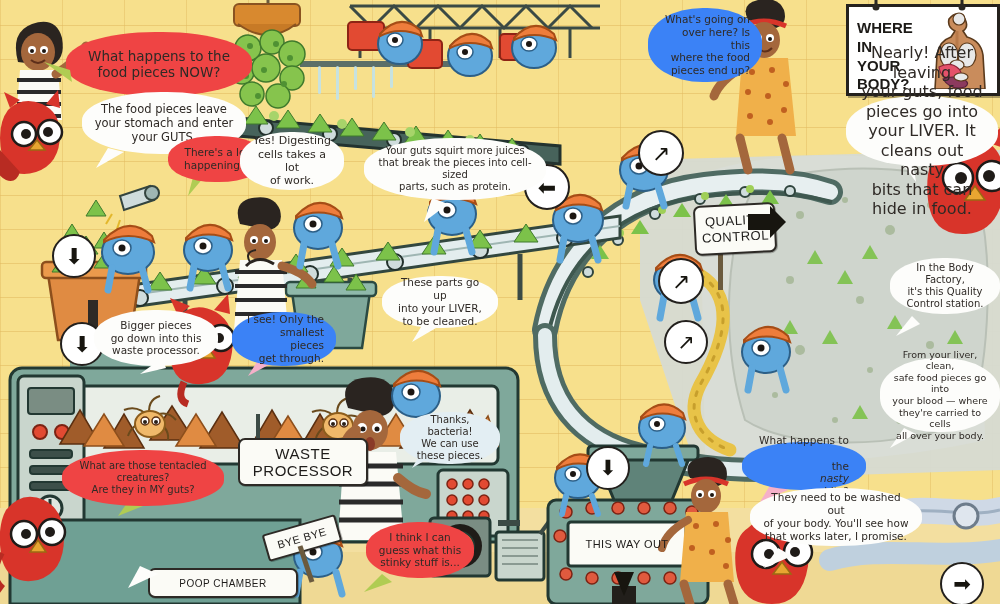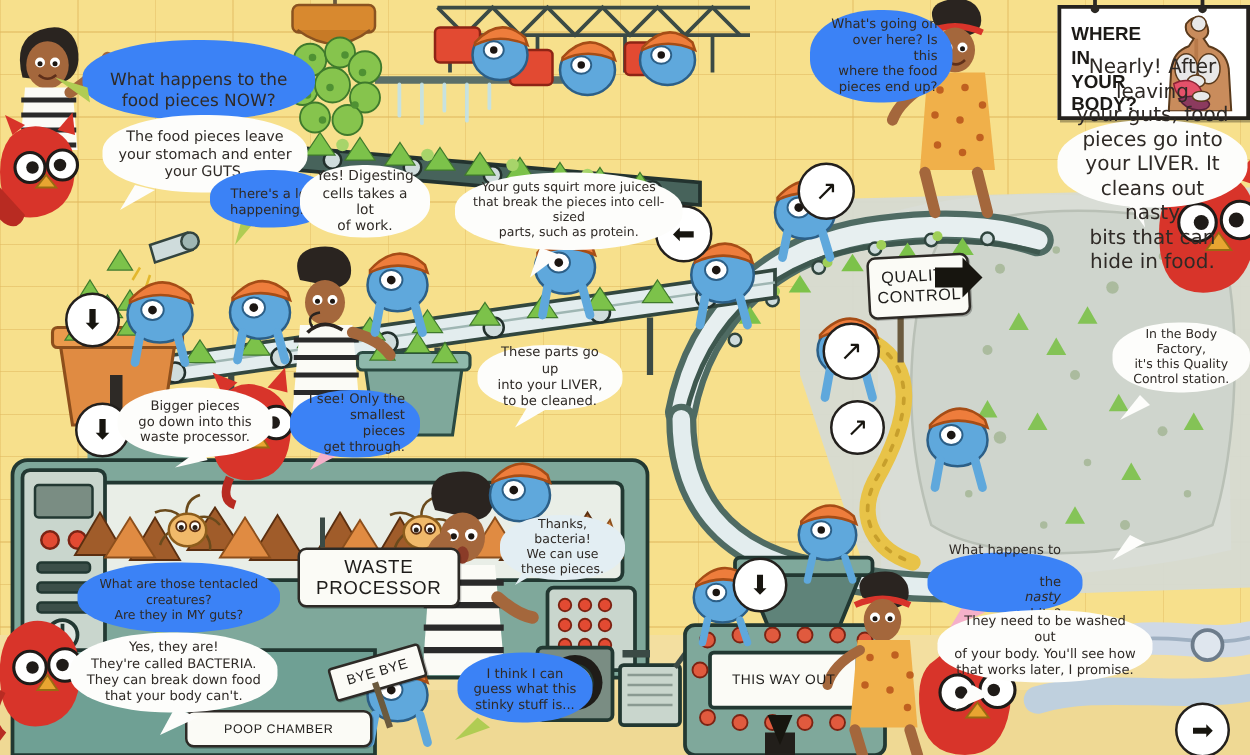--- a/index.html
+++ b/index.html
@@ -27,21 +27,21 @@
   .bub{
     position:absolute;box-sizing:border-box;
     border-radius:48%/46%;
     display:flex;align-items:center;justify-content:center;
     text-align:center;line-height:1.22;
     color:#2f2a26;padding:7px 12px;
     font-family:"DejaVu Sans", sans-serif;
   }
   .bub span{display:block;}
   .bub.white{background:#fdfdfb;}
-  .bub.green{background:#3b82f6;align-items:flex-end;}
+  .bub.green{background:#ef4444;}
   .bub.pink{background:#3b82f6;text-align:right;}
   .bub.bluegray{background:#e3eef3;}
 
   
   .sign{
     position:absolute;background:#fbfbf6;border:2px solid #2d2a26;
     display:flex;align-items:center;justify-content:center;text-align:center;
     color:#1e1c1a;font-family:"Liberation Sans", sans-serif;letter-spacing:.5px;
     box-shadow:1px 1px 0 rgba(0,0,0,.25);
   }
@@ -897,39 +897,40 @@
 smallest pieces
 get through.</span>
   </div>
 
   <div class="bub white" style="left:890px;top:258px;width:110px;height:56px;font-size:10px;">
     <span style="white-space:pre-line;">In the Body Factory,
 it's this Quality
 Control station.</span>
   </div>
 
+  <div class="bub white" style="left:880px;top:358px;width:120px;height:74px;font-size:9.5px;">
+    <span style="white-space:pre-line;">From your liver, clean,
+safe food pieces go into
+your blood — where
+they're carried to cells
+all over your body.</span>
+  </div>
 
   <div class="bub bluegray" style="left:400px;top:412px;width:100px;height:52px;font-size:10px;">
     <span style="white-space:pre-line;">Thanks, bacteria!
 We can use
 these pieces.</span>
   </div>
 
   <div class="bub green" style="left:62px;top:450px;width:162px;height:56px;font-size:10px;">
     <span style="white-space:pre-line;">What are those tentacled
 creatures?
 Are they in MY guts?</span>
   </div>
 
-  <div class="bub white" style="left:56px;top:506px;width:166px;height:64px;font-size:10.5px;">
-    <span style="white-space:pre-line;">Yes, they are!
-They're called BACTERIA.
-They can break down food
-that your body can't.</span>
-  </div>
 
   <div class="bub pink" style="left:742px;top:442px;width:124px;height:48px;font-size:10.5px;">
     <span>
       <span>What happens to</span><br>
       <span>the </span><span class="italic">nasty</span><span> bits?</span>
     </span>
   </div>
 
   <div class="bub green" style="left:366px;top:522px;width:108px;height:56px;font-size:10.5px;">
     <span style="white-space:pre-line;">I think I can

